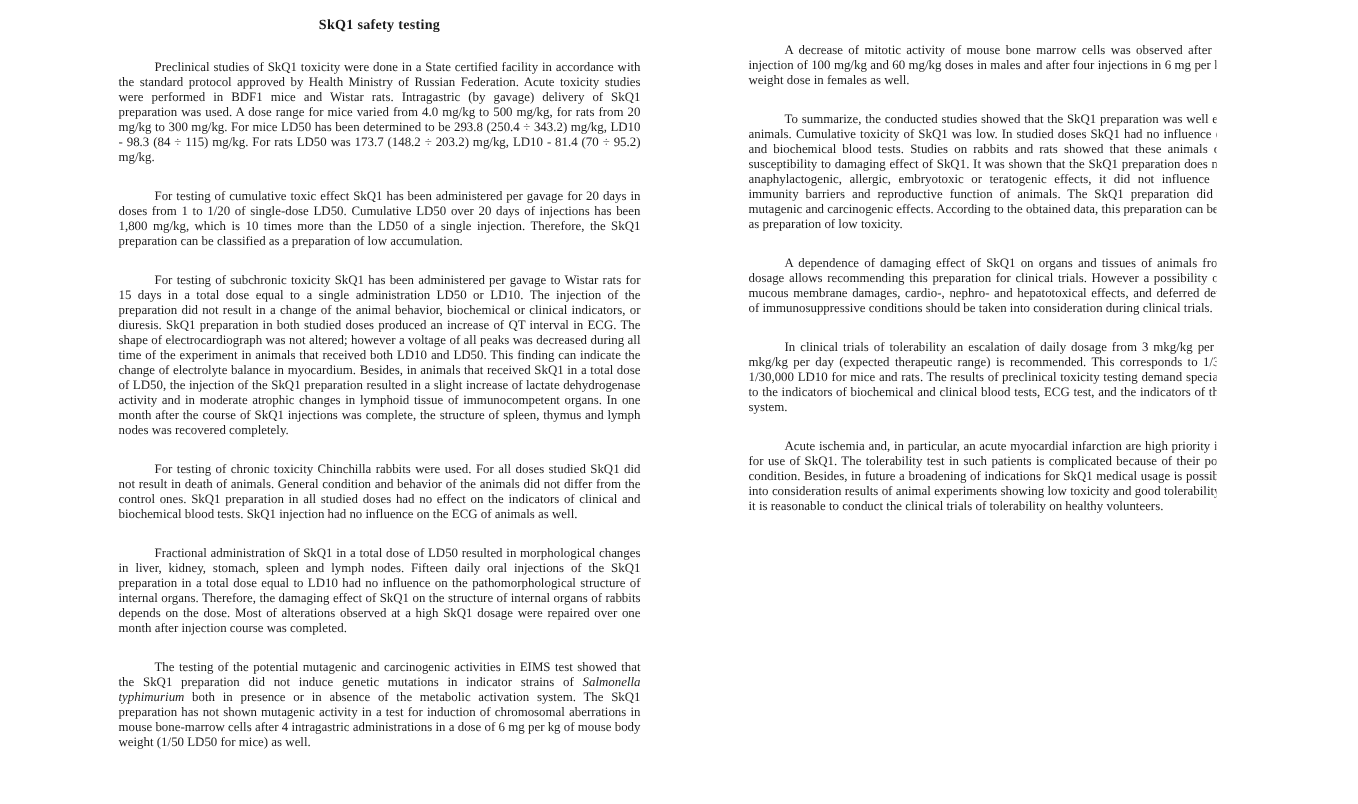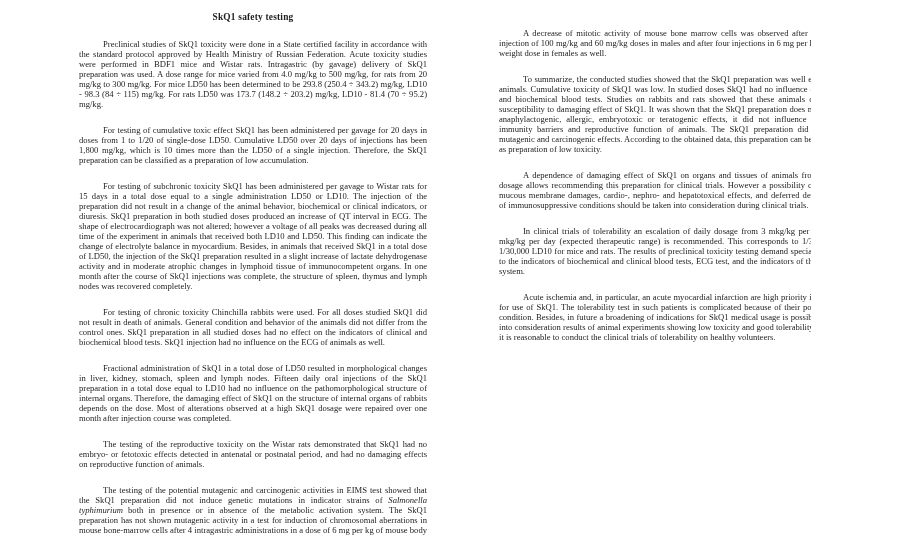--- a/index.html
+++ b/index.html
@@ -54,21 +54,20 @@
 
 <div class="page">
 
   <div class="col col-left">
     <h1 class="doc-title">SkQ1 safety testing</h1>
     <p class="para">Preclinical studies of SkQ1 toxicity were done in a State certified facility in accordance with the standard protocol approved by Health Ministry of Russian Federation. Acute toxicity studies were performed in BDF1 mice and Wistar rats. Intragastric (by gavage) delivery of SkQ1 preparation was used. A dose range for mice varied from 4.0 mg/kg to 500 mg/kg, for rats from 20 mg/kg to 300 mg/kg. For mice LD50 has been determined to be 293.8 (250.4 ÷ 343.2) mg/kg, LD10 - 98.3 (84 ÷ 115) mg/kg. For rats LD50 was 173.7 (148.2 ÷ 203.2) mg/kg, LD10 - 81.4 (70 ÷ 95.2) mg/kg.</p>
     <p class="para">For testing of cumulative toxic effect SkQ1 has been administered per gavage for 20 days in doses from 1 to 1/20 of single-dose LD50. Cumulative LD50 over 20 days of injections has been 1,800 mg/kg, which is 10 times more than the LD50 of a single injection. Therefore, the SkQ1 preparation can be classified as a preparation of low accumulation.</p>
     <p class="para">For testing of subchronic toxicity SkQ1 has been administered per gavage to Wistar rats for 15 days in a total dose equal to a single administration LD50 or LD10. The injection of the preparation did not result in a change of the animal behavior, biochemical or clinical indicators, or diuresis. SkQ1 preparation in both studied doses produced an increase of QT interval in ECG. The shape of electrocardiograph was not altered; however a voltage of all peaks was decreased during all time of the experiment in animals that received both LD10 and LD50. This finding can indicate the change of electrolyte balance in myocardium. Besides, in animals that received SkQ1 in a total dose of LD50, the injection of the SkQ1 preparation resulted in a slight increase of lactate dehydrogenase activity and in moderate atrophic changes in lymphoid tissue of immunocompetent organs. In one month after the course of SkQ1 injections was complete, the structure of spleen, thymus and lymph nodes was recovered completely.</p>
     <p class="para">For testing of chronic toxicity Chinchilla rabbits were used. For all doses studied SkQ1 did not result in death of animals. General condition and behavior of the animals did not differ from the control ones. SkQ1 preparation in all studied doses had no effect on the indicators of clinical and biochemical blood tests. SkQ1 injection had no influence on the ECG of animals as well.</p>
     <p class="para">Fractional administration of SkQ1 in a total dose of LD50 resulted in morphological changes in liver, kidney, stomach, spleen and lymph nodes. Fifteen daily oral injections of the SkQ1 preparation in a total dose equal to LD10 had no influence on the pathomorphological structure of internal organs. Therefore, the damaging effect of SkQ1 on the structure of internal organs of rabbits depends on the dose. Most of alterations observed at a high SkQ1 dosage were repaired over one month after injection course was completed.</p>
-    <p class="para">The testing of the reproductive toxicity on the Wistar rats demonstrated that SkQ1 had no embryo- or fetotoxic effects detected in antenatal or postnatal period, and had no damaging effects on reproductive function of animals.</p>
     <p class="para"><span>The testing of the potential mutagenic and carcinogenic activities in EIMS test showed that the SkQ1 preparation did not induce genetic mutations in indicator strains of </span><span class="italic">Salmonella typhimurium</span><span> both in presence or in absence of the metabolic activation system. The SkQ1 preparation has not shown mutagenic activity in a test for induction of chromosomal aberrations in mouse bone-marrow cells after 4 intragastric administrations in a dose of 6 mg per kg of mouse body weight (1/50 LD50 for mice) as well.</span></p>
   </div>
 
   <div class="col col-right">
     <p class="para">A decrease of mitotic activity of mouse bone marrow cells was observed after one SkQ1 injection of 100 mg/kg and 60 mg/kg doses in males and after four injections in 6 mg per kg of body weight dose in females as well.</p>
     <p class="para">To summarize, the conducted studies showed that the SkQ1 preparation was well endured by animals. Cumulative toxicity of SkQ1 was low. In studied doses SkQ1 had no influence on clinical and biochemical blood tests. Studies on rabbits and rats showed that these animals differed in susceptibility to damaging effect of SkQ1. It was shown that the SkQ1 preparation does not possess anaphylactogenic, allergic, embryotoxic or teratogenic effects, it did not influence the major immunity barriers and reproductive function of animals. The SkQ1 preparation did not show mutagenic and carcinogenic effects. According to the obtained data, this preparation can be classified as preparation of low toxicity.</p>
     <p class="para">A dependence of damaging effect of SkQ1 on organs and tissues of animals from applied dosage allows recommending this preparation for clinical trials. However a possibility of stomach mucous membrane damages, cardio-, nephro- and hepatotoxical effects, and deferred development of immunosuppressive conditions should be taken into consideration during clinical trials.</p>
     <p class="para">In clinical trials of tolerability an escalation of daily dosage from 3 mkg/kg per day to 30 mkg/kg per day (expected therapeutic range) is recommended. This corresponds to 1/300,000 to 1/30,000 LD10 for mice and rats. The results of preclinical toxicity testing demand special attention to the indicators of biochemical and clinical blood tests, ECG test, and the indicators of the immune system.</p>
     <p class="para">Acute ischemia and, in particular, an acute myocardial infarction are high priority indications for use of SkQ1. The tolerability test in such patients is complicated because of their poor general condition. Besides, in future a broadening of indications for SkQ1 medical usage is possible. Taking into consideration results of animal experiments showing low toxicity and good tolerability of SkQ1, it is reasonable to conduct the clinical trials of tolerability on healthy volunteers.</p>
   </div>

